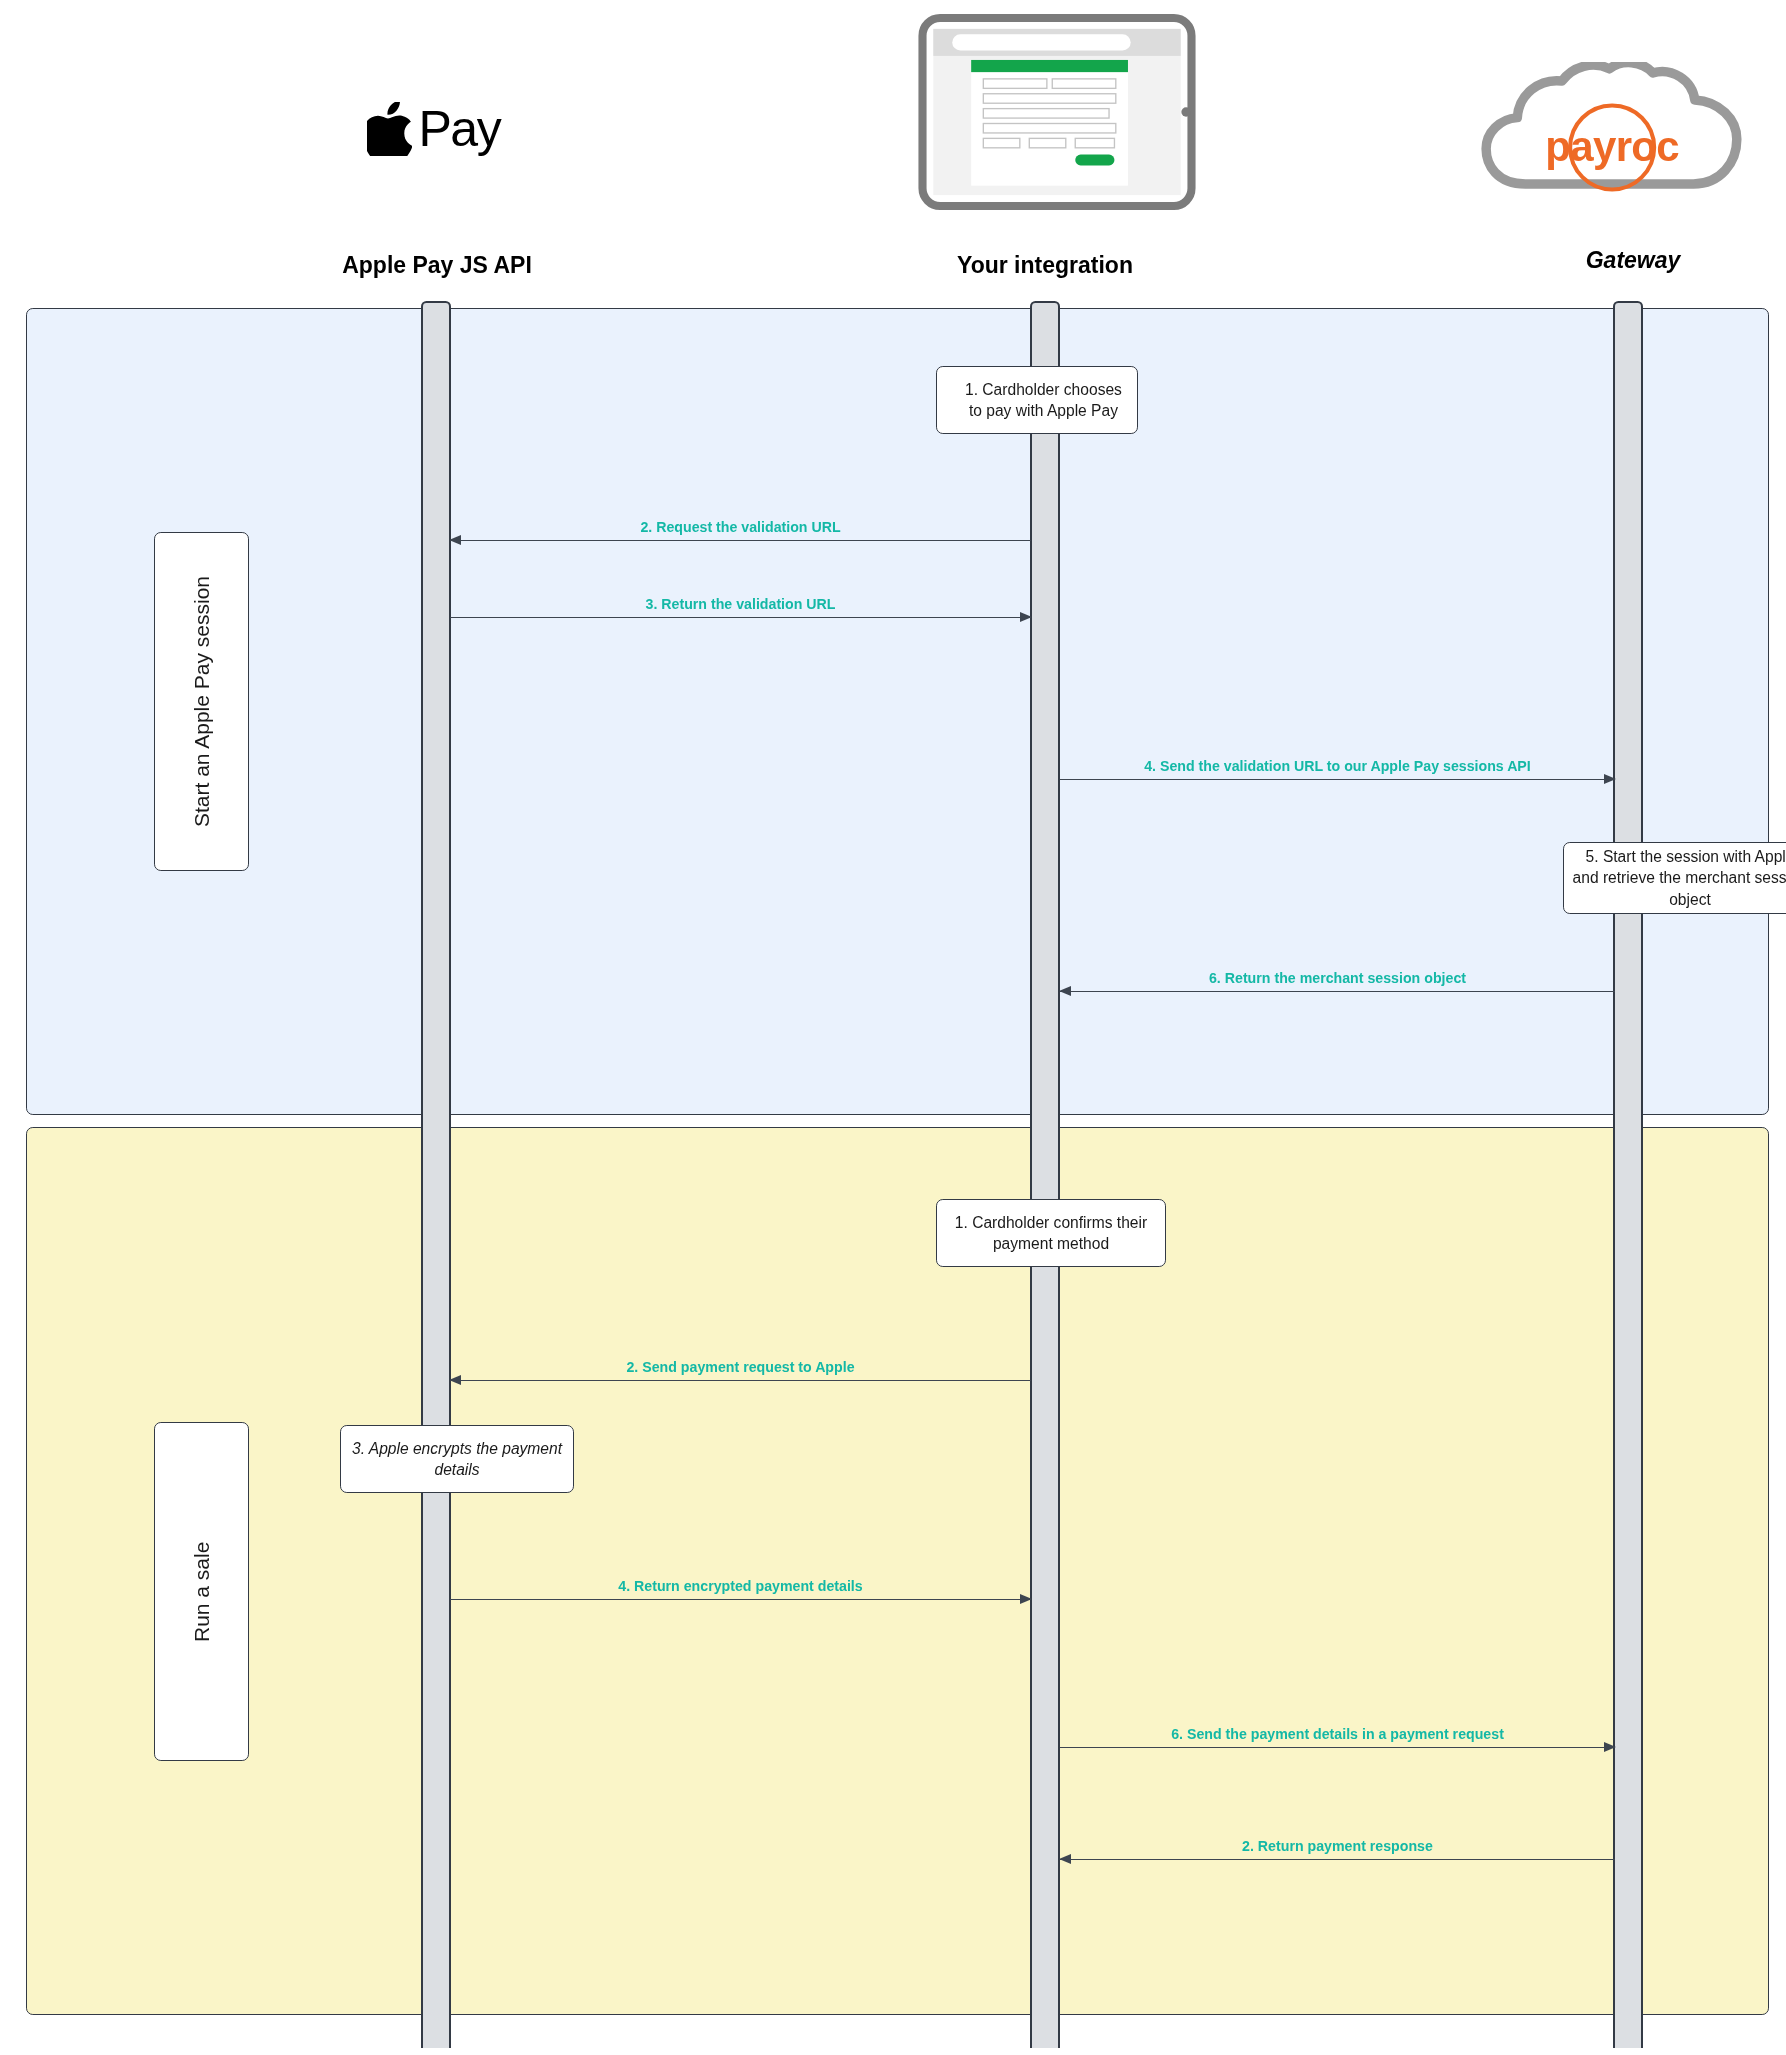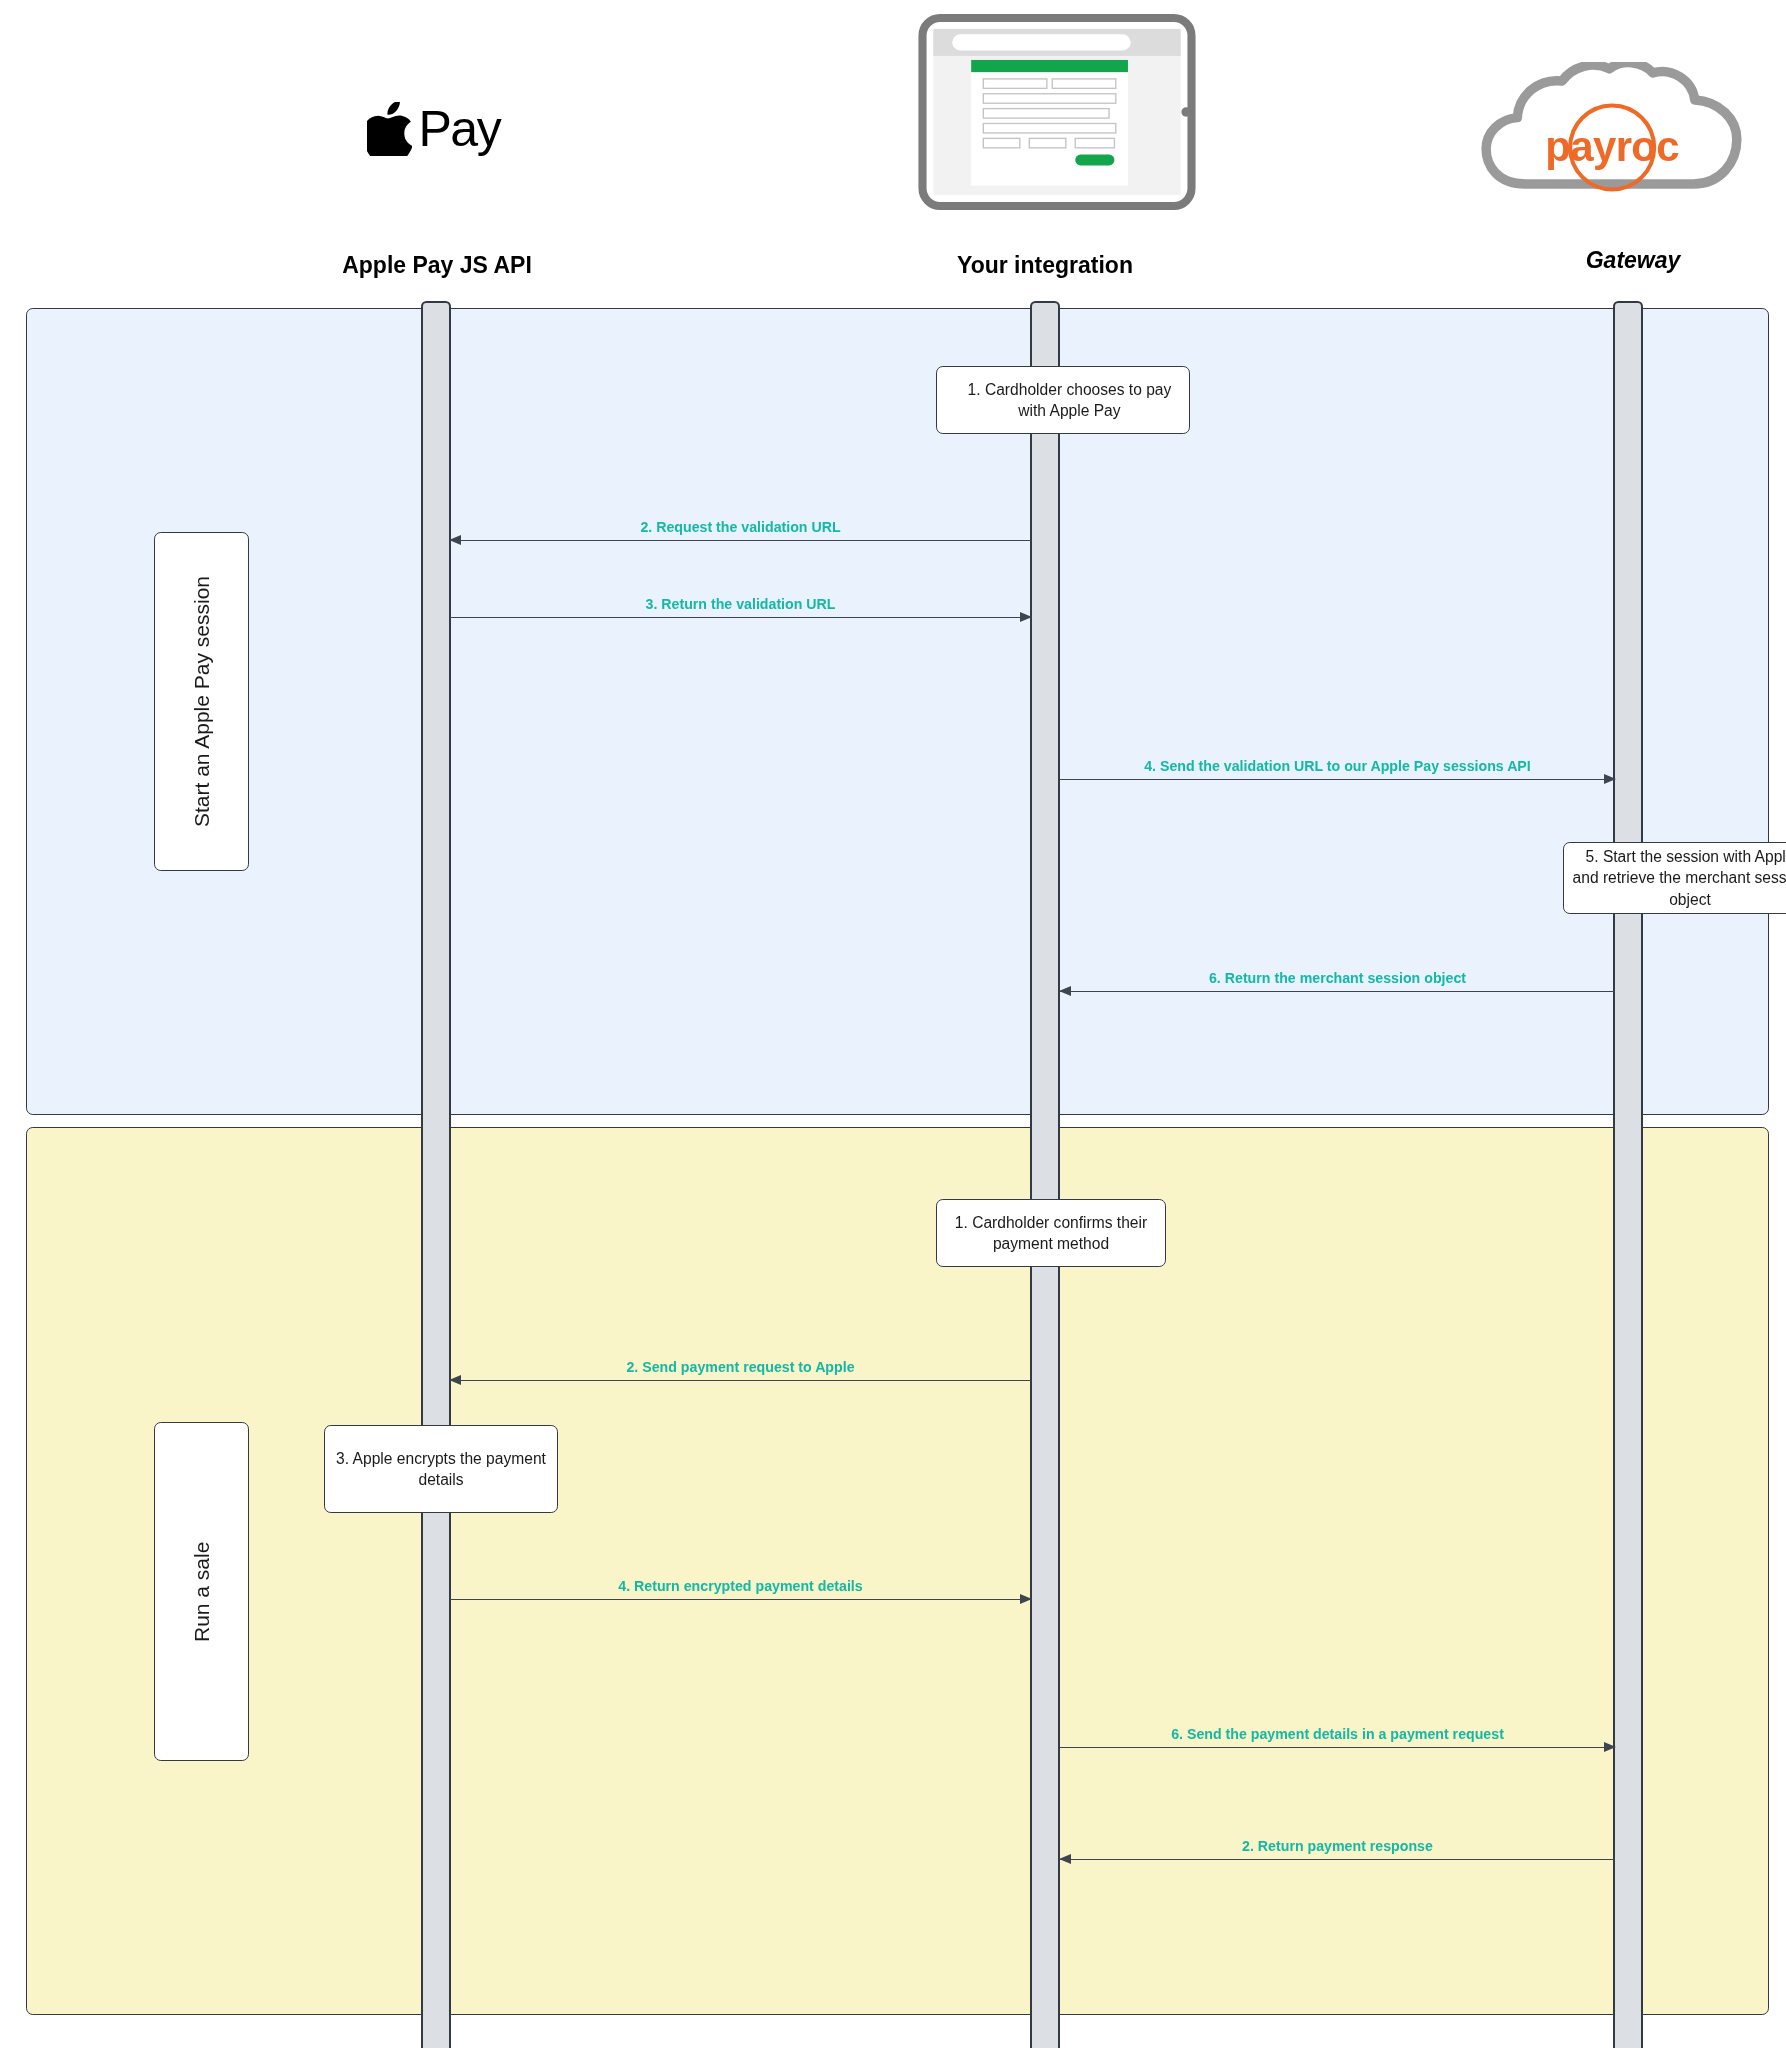--- a/index.html
+++ b/index.html
@@ -198,21 +198,21 @@
   <div class="section blue" style="left:26px; top:308px; width:1743px; height:807px;"></div>
 
   <div class="section yellow" style="left:26px; top:1127px; width:1743px; height:888px;"></div>
 
   <div class="lifeline" style="left:421px; top:301px; width:30px; height:1747px;"></div>
   <div class="lifeline" style="left:1030px; top:301px; width:30px; height:1747px;"></div>
   <div class="lifeline" style="left:1613px; top:301px; width:30px; height:1747px;"></div>
 
   <div class="note vertical" style="left:154px; top:532px; width:95px; height:339px;">Start an Apple Pay session</div>
 
-  <div class="note" style="left:936px; top:366px; width:254px; height:68px;padding-left:21px;">1. Cardholder chooses to pay with Apple Pay</div>
+  <div class="note" style="left:936px; top:366px; width:202px; height:68px;padding-left:21px;">1. Cardholder chooses to pay with Apple Pay</div>
 
   <div class="msg" style="left:450px; top:540px; width:581px;">
     <span class="arrowhead left"></span>
     <span class="label">2. Request the validation URL</span>
   </div>
 
   <div class="msg" style="left:450px; top:617px; width:581px;">
     <span class="arrowhead right"></span>
     <span class="label">3. Return the validation URL</span>
   </div>
@@ -231,21 +231,21 @@
 
   <div class="note vertical" style="left:154px; top:1422px; width:95px; height:339px;">Run a sale</div>
 
   <div class="note" style="left:936px; top:1199px; width:230px; height:68px;">1. Cardholder confirms their payment method</div>
 
   <div class="msg" style="left:450px; top:1380px; width:581px;">
     <span class="arrowhead left"></span>
     <span class="label">2. Send payment request to Apple</span>
   </div>
 
-  <div class="note" style="left:324px; top:1425px; width:234px; height:88px;">3. Apple encrypts the payment details</div>
+  <div class="note" style="left:340px; top:1425px; width:234px; height:68px;font-style:italic;">3. Apple encrypts the payment details</div>
 
   <div class="msg" style="left:450px; top:1599px; width:581px;">
     <span class="arrowhead right"></span>
     <span class="label">4. Return encrypted payment details</span>
   </div>
 
   <div class="msg" style="left:1060px; top:1747px; width:555px;">
     <span class="arrowhead right"></span>
     <span class="label">6. Send the payment details in a payment request</span>
   </div>

